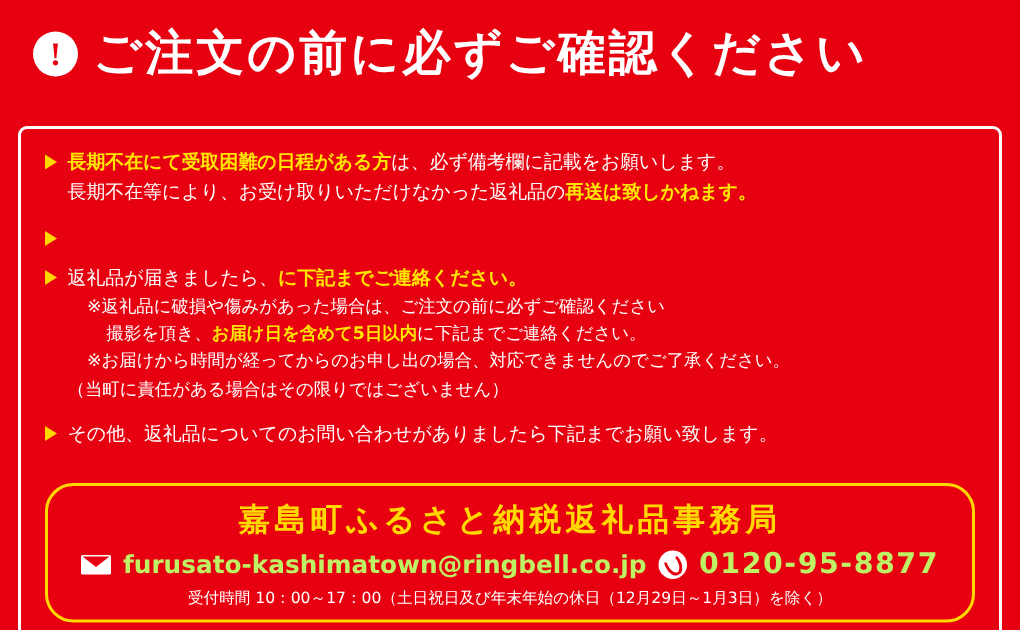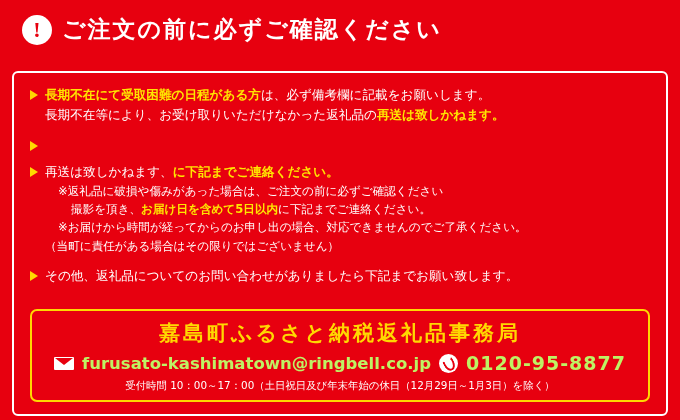--- a/index.html
+++ b/index.html
@@ -36,21 +36,21 @@
     font-weight: bold;
     font-size: 22px;
     line-height: 30px;
     text-align: center;
     flex: 0 0 auto;
     margin-right: 10px;
     font-family: "Liberation Serif", serif;
   }
   .header-title {
     color: #ffffff;
-    font-size: 23px;
+    font-size: 32px;
     font-weight: bold;
     letter-spacing: 2px;
     white-space: nowrap;
   }
 
   
   .panel {
     position: relative;
     margin: 16px 12px;
     border: 2px solid #ffffff;
@@ -89,21 +89,21 @@
   .indent1 { padding-left: 13px; }
   .indent2 { padding-left: 26px; }
 
   
   .contact {
     position: absolute;
     left: 16px;
     right: 16px;
     bottom: 12px;
     border: 2px solid #ffd800;
-    border-radius: 7px;
+    border-radius: 19px;
     padding: 8px 10px 7px 10px;
     box-sizing: border-box;
     text-align: center;
   }
   .org {
     color: #ffd800;
     font-size: 21px;
     font-weight: bold;
     letter-spacing: 3px;
     white-space: nowrap;
@@ -201,21 +201,21 @@
       </div>
 
       <div class="note">
         <span class="tri"></span>
       </div>
 
       <div class="note">
         <span class="tri"></span>
         <div class="note-lines">
           <div class="line">
-            <span>再送は致しかねます、</span><span class="yellow">に下記までご連絡ください。</span>
+            <span>返礼品が届きましたら、</span><span class="yellow">に下記までご連絡ください。</span>
           </div>
           <div class="line small indent1">
             <span>※返礼品に破損や傷みがあった場合は、ご注文の前に必ずご確認ください</span>
           </div>
           <div class="line small indent2">
             <span>撮影を頂き、</span><span class="yellow">お届け日を含めて5日以内</span><span>に下記までご連絡ください。</span>
           </div>
           <div class="line small indent1">
             <span>※お届けから時間が経ってからのお申し出の場合、対応できませんのでご了承ください。</span>
           </div>

